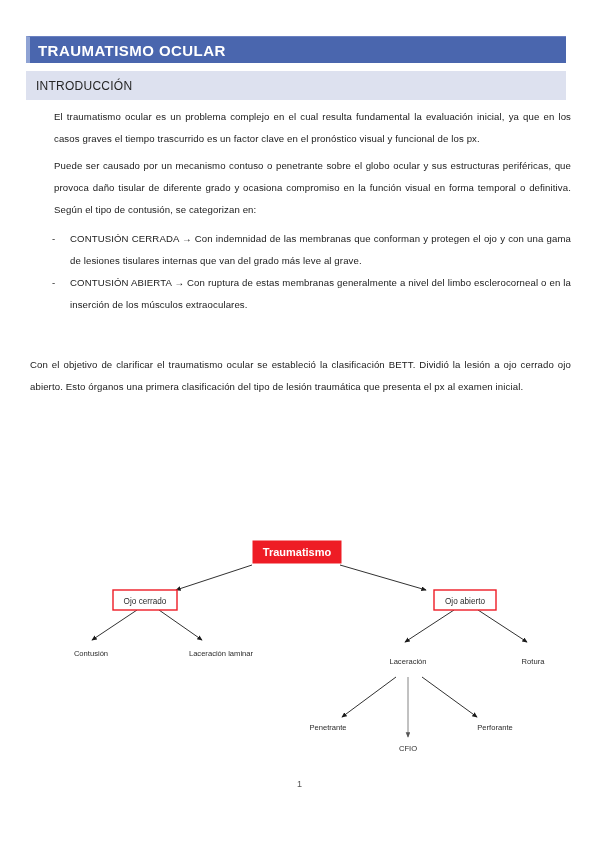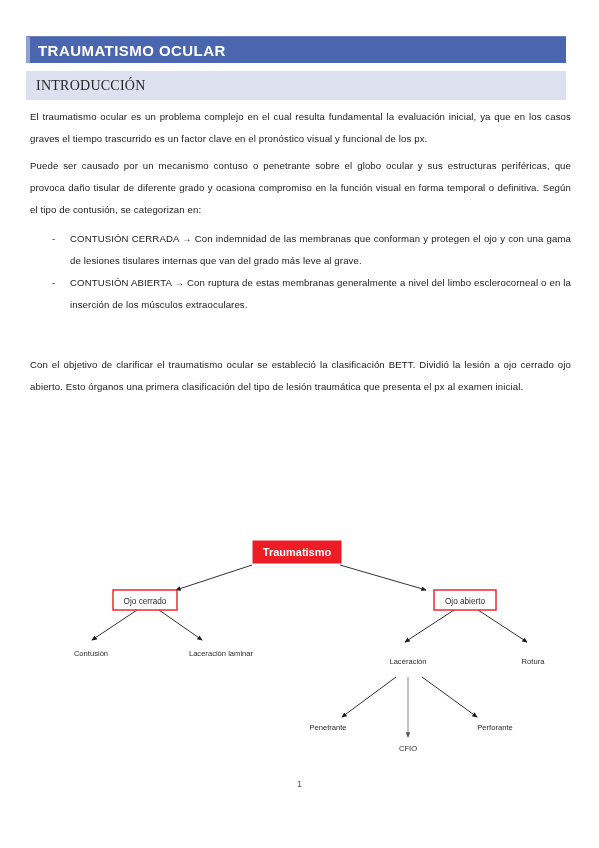--- a/index.html
+++ b/index.html
@@ -52,42 +52,41 @@
     top: 71px;
     width: 540px;
     height: 29px;
     background: #dde1ef;
     display: flex;
     align-items: center;
     box-sizing: border-box;
   }
   .section-band .section-text {
     color: #262626;
-    font-size: 14px;
+    font-size: 12px;
     letter-spacing: 0.25px;
     padding-left: 10px;
-    font-family: Liberation Serif, serif;
   }
 
   
   .body-area {
     position: absolute;
     left: 30px;
     top: 106px;
     width: 541px;
   }
   p.para {
     margin: 0 0 12px 0;
     font-size: 9.6px;
     line-height: 22px;
     text-align: justify;
     letter-spacing: 0.12px;
     color: #1a1a1a;
   }
-  p.para.tight { margin-bottom: 5px; }
+  p.para.tight { margin-bottom: 5px; margin-left: 24px; }
 
   ul.bullets {
     list-style: none;
     margin: 7px 0 0 0;
     padding: 0;
   }
   ul.bullets li {
     position: relative;
     padding-left: 40px;
     font-size: 9.6px;

